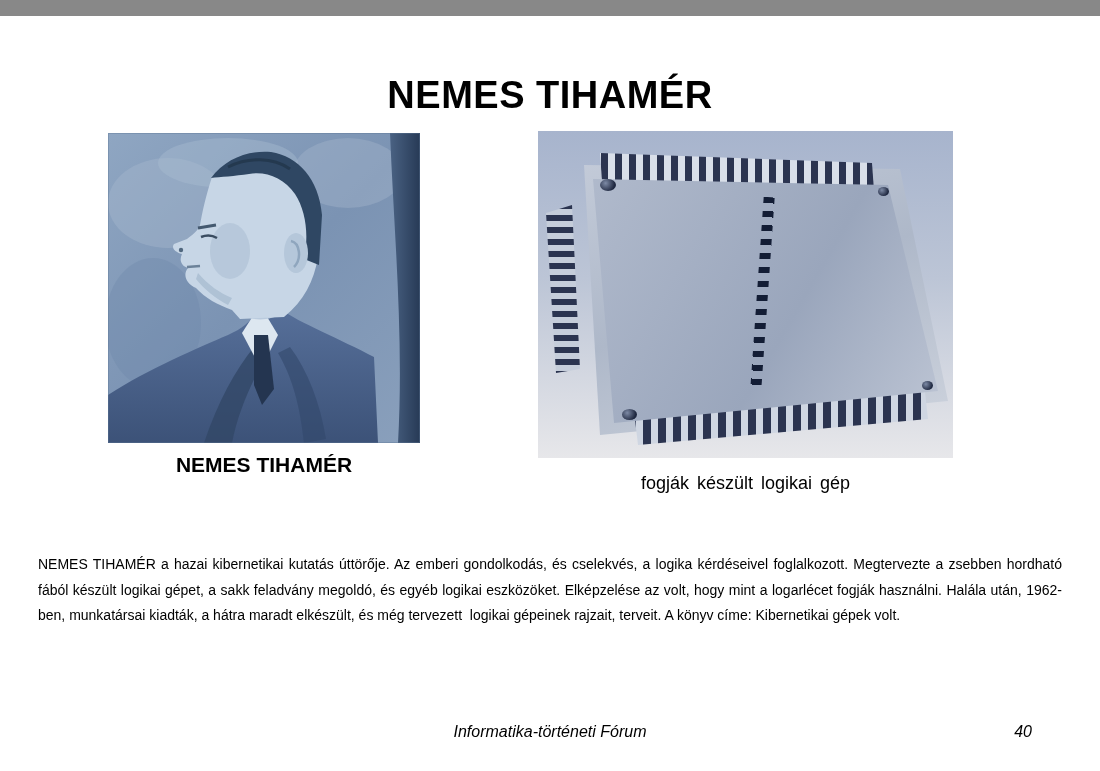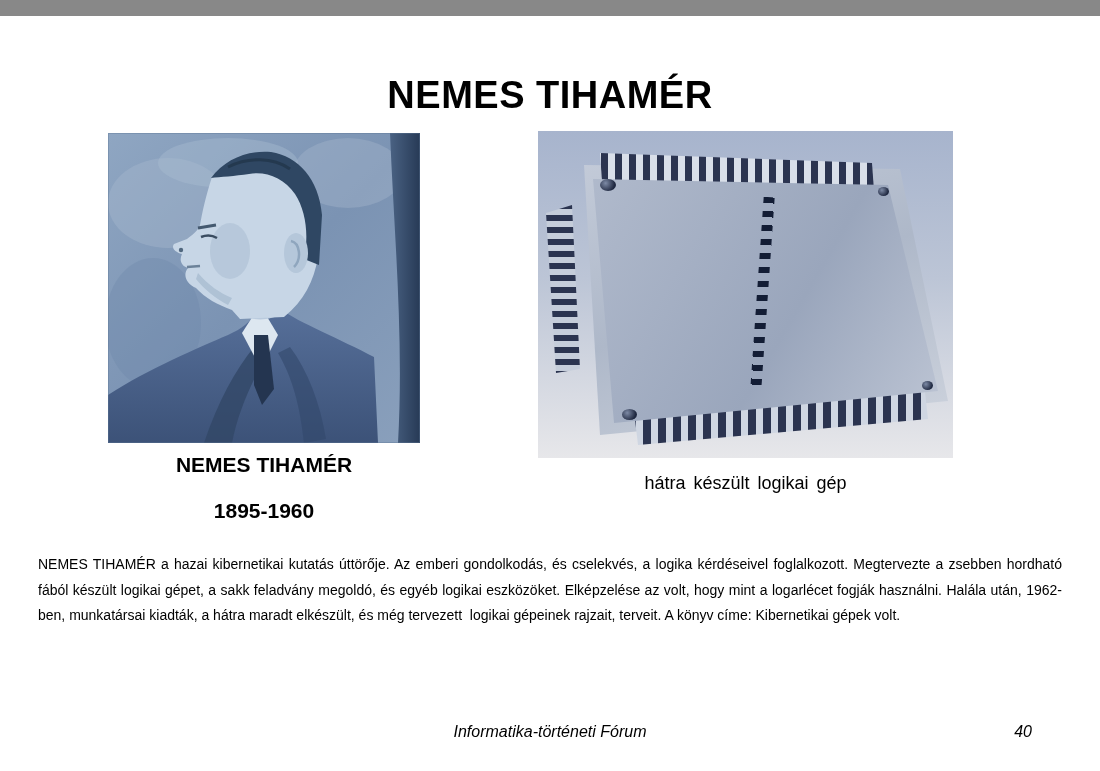--- a/index.html
+++ b/index.html
@@ -203,24 +203,23 @@
     <div class="device-slats"></div>
     <div class="peg-column"></div>
     <div class="screw s1"></div>
     <div class="screw s2"></div>
     <div class="screw s3"></div>
     <div class="screw s4"></div>
   </div>
 
   <div class="portrait-caption">
     <div class="name">NEMES TIHAMÉR</div>
-    <div class="years">1895-1960</div>
-  </div>
-
-  <div class="machine-caption">hátra készült logikai gép</div>
+  </div>
+
+  <div class="machine-caption">fogják készült logikai gép</div>
 
   <p class="body-text">NEMES TIHAMÉR a hazai kibernetikai kutatás úttörője. Az emberi gondolkodás, és cselekvés, a logika kérdéseivel foglalkozott. Megtervezte a zsebben hordható fából készült logikai gépet, a sakk feladvány megoldó, és egyéb logikai eszközöket. Elképzelése az volt, hogy mint a logarlécet fogják használni. Halála után, 1962-ben, munkatársai kiadták, a hátra maradt elkészült, és még tervezett  logikai gépeinek rajzait, terveit. A könyv címe: Kibernetikai gépek volt.</p>
 
   <div class="footer">
     <span class="forum">Informatika-történeti Fórum</span>
     <span class="page-number">40</span>
   </div>
 
 </div>
 

